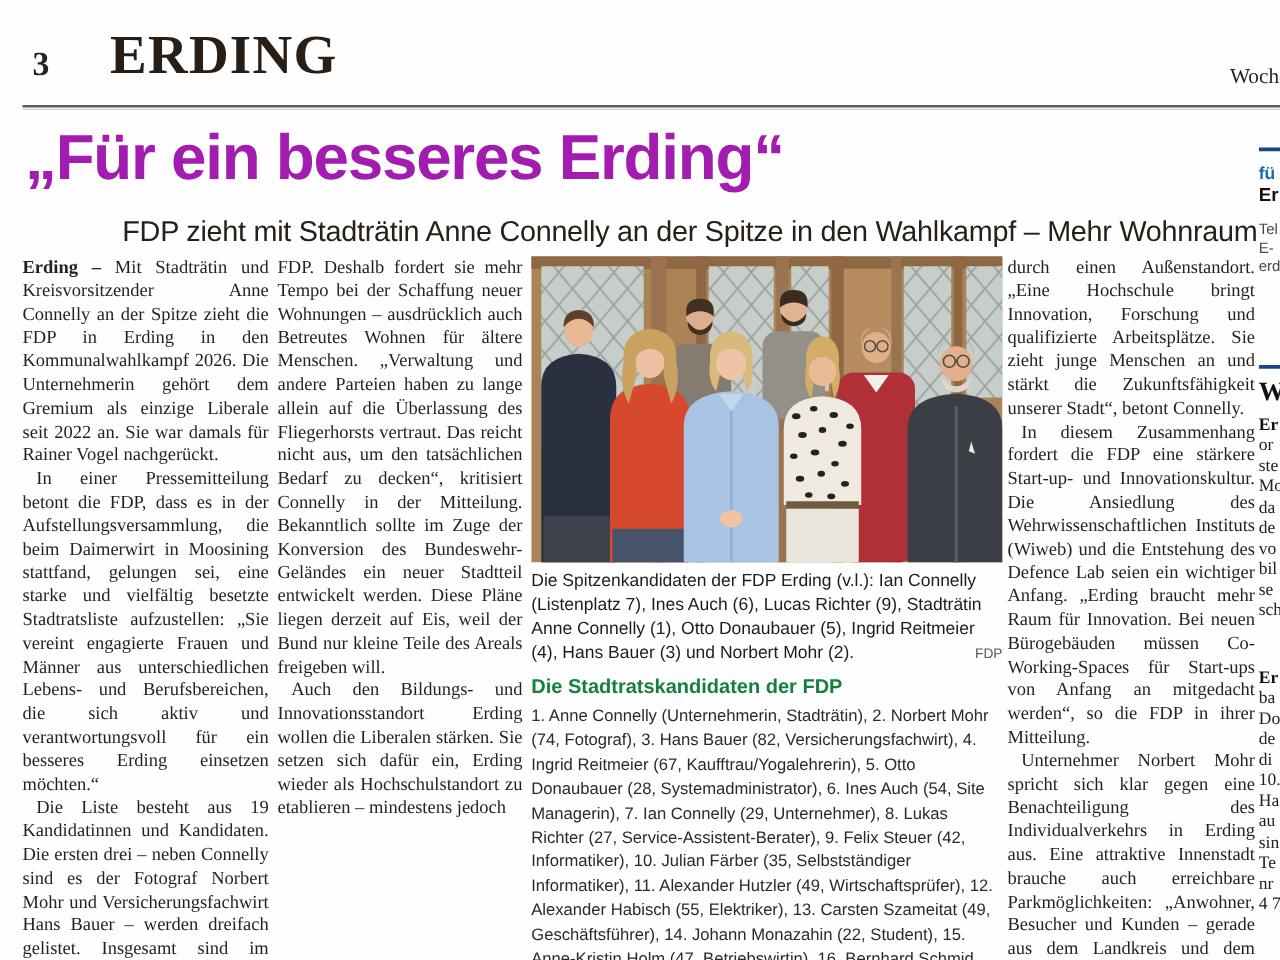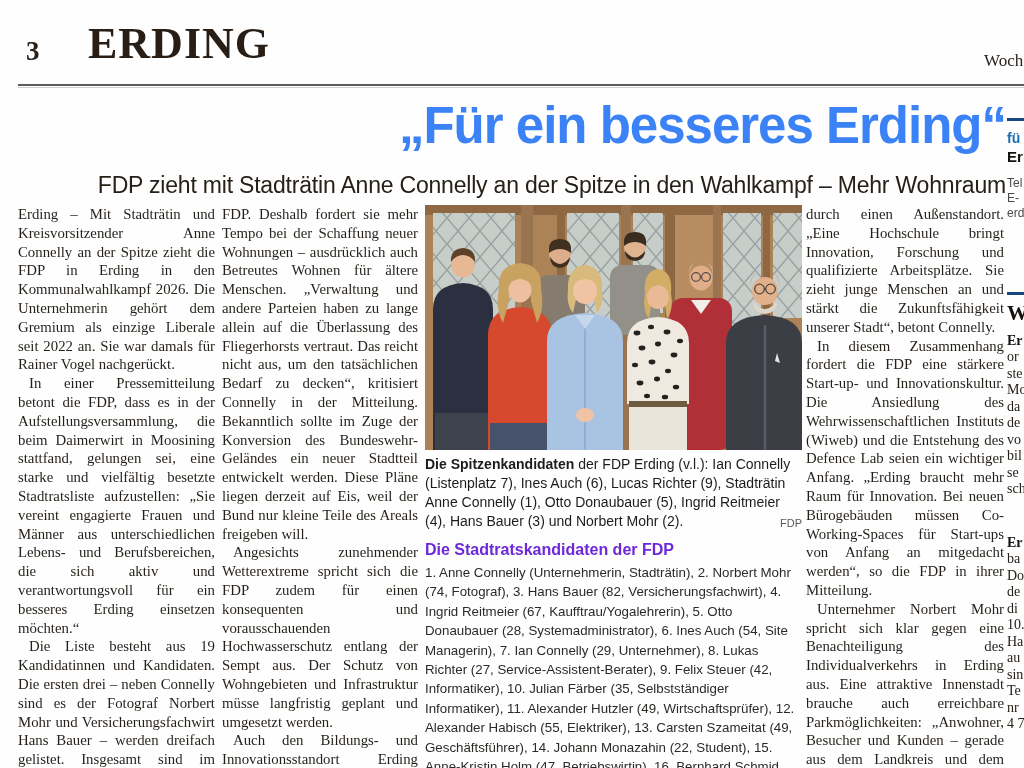--- a/index.html
+++ b/index.html
@@ -8,42 +8,42 @@
 
   
   .page-num{position:absolute;left:26px;top:38px;font:700 27px/1 "Liberation Serif",serif;color:#2a211a;}
   .section-title{position:absolute;left:88px;top:22px;font:700 44px/1 "Liberation Serif",serif;
                  letter-spacing:1px;color:#281e15;text-align:center;}
   .masthead-right{position:absolute;left:984px;top:52px;font:400 17px/1 "Liberation Serif",serif;color:#2a241e;white-space:nowrap;}
   .header-rule{position:absolute;left:18px;width:1006px;top:84px;height:2px;background:#5c5c5c;}
   .header-rule-shadow{position:absolute;left:18px;width:1006px;top:87px;height:1px;background:#cfcfcf;}
 
   
-  .headline{position:absolute;left:20px;top:98px;width:986px;text-align:right;
-            font:700 51px/1.08 "Liberation Sans",sans-serif;color:#3b82f6;letter-spacing:-1px;}
+  .headline{position:absolute;left:20px;top:98px;width:986px;text-align:left;
+            font:700 51px/1.08 "Liberation Sans",sans-serif;color:#a21caf;letter-spacing:-1px;}
   .subheadline{position:absolute;left:18px;top:172px;width:988px;text-align:right;
                font:400 23px/1.2 "Liberation Sans",sans-serif;color:#262019;letter-spacing:-0.2px;}
 
   
   .col{position:absolute;top:205px;font-size:14.8px;line-height:18.8px;text-align:justify;
        hyphens:auto;-webkit-hyphens:auto;}
   .col p{margin:0;}
   .col p.ind{text-indent:11px;}
-  .lead-bold{font-weight:400;}
+  .lead-bold{font-weight:700;}
   #col1{left:18px;width:197px;}
   #col2{left:222px;width:196px;}
   #col4{left:806px;width:198px;}
 
   
   #col3{position:absolute;left:425px;top:205px;width:377px;}
   .photo{display:block;width:377px;height:245px;}
   .caption{margin-top:5px;font:400 14px/19px "Liberation Sans",sans-serif;color:#1e1c1a;text-align:left;}
-  .caption b{font-weight:700;}
+  .caption b{font-weight:400;}
   .photo-credit{float:right;font:400 11px/19px "Liberation Sans",sans-serif;color:#5c5a57;margin-top:2px;margin-left:12px;}
-  .cand-heading{margin-top:9px;font:700 16px/20px "Liberation Sans",sans-serif;color:#6d28d9;}
+  .cand-heading{margin-top:9px;font:700 16px/20px "Liberation Sans",sans-serif;color:#15803d;}
   .cand-list{margin-top:3px;font:400 13.3px/19.4px "Liberation Sans",sans-serif;color:#2c2a27;text-align:left;}
 
   
   #rail{position:absolute;left:1007px;top:80px;width:17px;height:678px;overflow:hidden;}
   #rail .rr{position:absolute;left:0;width:40px;}
   .rail-rule{height:3px;background:#17477f;}
   .rail-blue{font:700 14px/16px "Liberation Sans",sans-serif;color:#1a6bb0;}
   .rail-bold-sans{font:700 15px/17px "Liberation Sans",sans-serif;color:#14110e;}
   .rail-small{font:400 12px/15px "Liberation Sans",sans-serif;color:#4a4845;white-space:pre-line;}
   .rail-w{font:700 21px/22px "Liberation Serif",serif;color:#14110e;}
@@ -66,21 +66,20 @@
 
   <div class="col" id="col1">
     <p><span class="lead-bold">Erding –</span><span> Mit Stadträtin und Kreisvorsitzender Anne Connelly an der Spitze zieht die FDP in Erding in den Kommunalwahlkampf 2026. Die Unternehmerin gehört dem Gremium als einzige Liberale seit 2022 an. Sie war damals für Rainer Vogel nachgerückt.</span></p>
     <p class="ind">In einer Pressemitteilung betont die FDP, dass es in der Aufstellungsversammlung, die beim Daimerwirt in Moosining stattfand, gelungen sei, eine starke und vielfältig besetzte Stadtratsliste aufzustellen: „Sie vereint engagierte Frauen und Männer aus unterschiedlichen Lebens- und Berufsbereichen, die sich aktiv und verantwortungsvoll für ein besseres Erding einsetzen möchten.“</p>
     <p class="ind">Die Liste besteht aus 19 Kandidatinnen und Kandidaten. Die ersten drei – neben Connelly sind es der Fotograf Norbert Mohr und Versicherungsfachwirt Hans Bauer – werden dreifach gelistet. Insgesamt sind im Stadtrat von Erding 40 Sitze zu vergeben.</p>
 
   </div>
 
   <div class="col" id="col2">
     <p>FDP. Deshalb fordert sie mehr Tempo bei der Schaffung neuer Wohnungen – ausdrücklich auch Betreutes Wohnen für ältere Menschen. „Verwaltung und andere Parteien haben zu lange allein auf die Überlassung des Fliegerhorsts vertraut. Das reicht nicht aus, um den tatsächlichen Bedarf zu decken“, kritisiert Connelly in der Mitteilung. Bekanntlich sollte im Zuge der Konversion des Bundeswehr-Geländes ein neuer Stadtteil entwickelt werden. Diese Pläne liegen derzeit auf Eis, weil der Bund nur kleine Teile des Areals freigeben will.</p>
-    <p class="ind">Angesichts zunehmender Wetterextreme spricht sich die FDP zudem für einen konsequenten und vorausschauenden Hochwasserschutz entlang der Sempt aus. Der Schutz von Wohngebieten und Infrastruktur müsse langfristig geplant und umgesetzt werden.</p>
     <p class="ind">Auch den Bildungs- und Innovationsstandort Erding wollen die Liberalen stärken. Sie setzen sich dafür ein, Erding wieder als Hochschulstandort zu etablieren – mindestens jedoch</p>
   </div>
 
   <div id="col3">
     <svg class="photo" viewBox="0 0 377 245" preserveAspectRatio="none">
       <defs>
         <pattern id="leaded" width="22" height="26" patternUnits="userSpaceOnUse">
           <rect width="22" height="26" fill="#c7cdc9"></rect>
           <path d="M11 0 L22 13 L11 26 L0 13 Z" fill="none" stroke="#99a29f" stroke-width="1.4"></path>
         </pattern>

